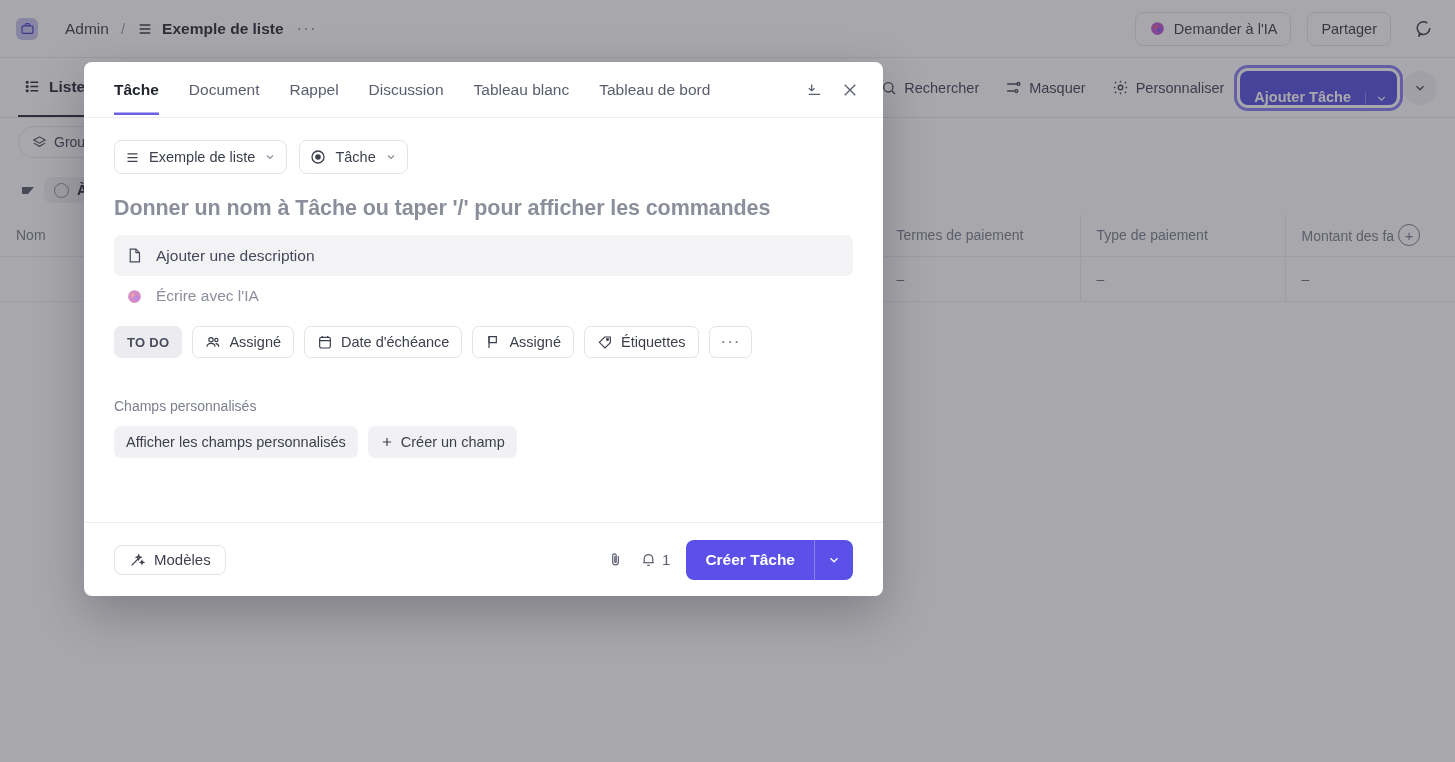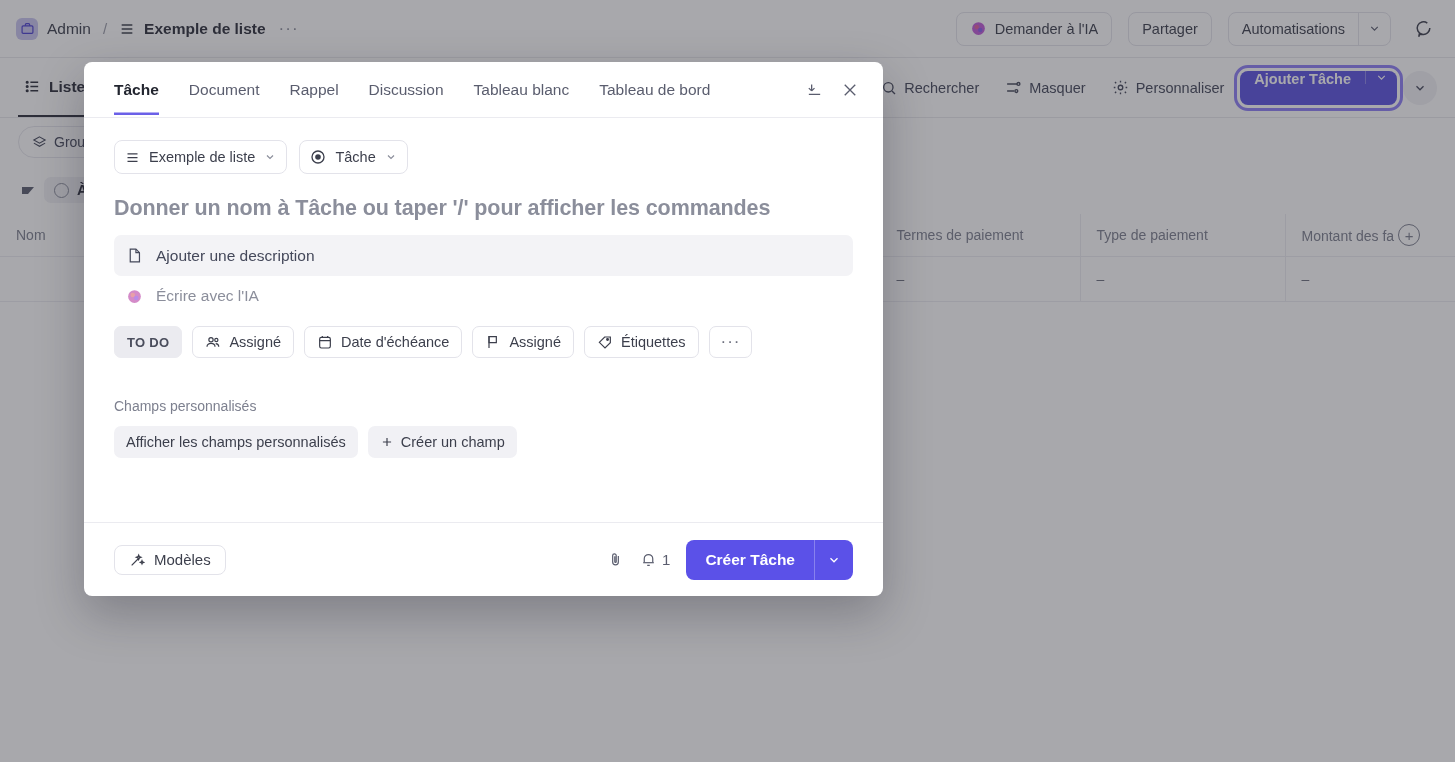--- a/index.html
+++ b/index.html
@@ -19,21 +19,21 @@
     height: 58px;
     display: flex; align-items: center;
     padding: 0 16px;
     border-bottom: 1px solid #e8e8ed;
   }
   .crumb-wrap { display: flex; align-items: center; gap: 9px; }
   .ws-badge {
     width: 22px; height: 22px; border-radius: 6px;
     background: #c9c4ef; display: flex; align-items: center; justify-content: center;
   }
-  .crumb-text { font-size: 15.5px; color: #3c3f4c; }
+  .crumb-text { font-size: 15.5px; color: #3c3f4c; margin-left: 18px; }
   .crumb-sep { color: #9a9ca8; font-size: 15px; margin: 0 3px; }
   .crumb-strong { font-size: 15.5px; color: #2b2e3a; font-weight: 600; }
   .crumb-dots { color: #8b8e9b; font-size: 17px; letter-spacing: 1px; padding: 0 4px; }
   .topbar-right { margin-left: auto; display: flex; align-items: center; gap: 16px; }
   .tb-btn {
     height: 34px; border: 1px solid #e3e3ea; border-radius: 8px;
     background: #fff; display: flex; align-items: center; gap: 8px;
     padding: 0 13px; font-size: 14.5px; color: #3c3f4c; cursor: pointer;
   }
   .tb-split { display: flex; align-items: stretch; border: 1px solid #e3e3ea; border-radius: 8px; overflow: hidden; height: 34px; }
@@ -46,21 +46,21 @@
     border-bottom: 1px solid #e8e8ed; gap: 8px;
   }
   .view-tab {
     display: flex; align-items: center; gap: 8px; font-size: 15.5px;
     color: #2b2e3a; font-weight: 600; height: 59px; padding: 0 6px;
     border-bottom: 2.5px solid #2b2e3a; cursor: pointer;
   }
   .viewbar-right { margin-left: auto; display: flex; align-items: center; gap: 6px; }
   .vb-item { display: flex; align-items: center; gap: 7px; font-size: 14.5px; color: #44485a; padding: 6px 10px; border-radius: 7px; cursor: pointer; }
   .primary-split {
-    display: flex; align-items: flex-start; border-radius: 8px; overflow: hidden;
+    display: flex; align-items: flex-end; border-radius: 8px; overflow: hidden;
     height: 34px; background: #5b51e0;
     outline: 3px solid #8d7ff7; outline-offset: 3px;
   }
   .primary-split > div { display:flex; align-items:center; color: #fff; font-size: 14.5px; font-weight: 600; padding: 0 14px; cursor: pointer; }
   .primary-split > .caret { border-left: 1px solid rgba(255,255,255,.3); padding: 0 9px; font-weight: 400; }
   .chev-round { width: 34px; height: 34px; border-radius: 50%; background: #f1f1f5; display:flex; align-items:center; justify-content:center; cursor: pointer; }
 
   .filterbar { height: 48px; display: flex; align-items: center; padding: 0 18px; gap: 8px; }
   .pill {
     display: flex; align-items: center; gap: 7px;
@@ -182,28 +182,20 @@
           <svg width="17" height="17" viewBox="0 0 24 24">
               <circle cx="12" cy="12" r="9" fill="#c05bd8"></circle>
               <circle cx="9.5" cy="10" r="3.2" fill="#e0609f"></circle>
               <circle cx="14.5" cy="14" r="3.2" fill="#8b5be8"></circle>
             </svg>
         </span>
         <span>Demander à l'IA</span>
       </div>
       <div class="tb-btn">
         <span>Partager</span>
-      </div>
-      <div class="tb-split">
-        <div>Automatisations</div>
-        <div class="caret">
-          <svg width="13" height="13" viewBox="0 0 24 24" fill="none" stroke="#5a5d6e" stroke-width="2.2">
-              <path d="M6 9l6 6 6-6"></path>
-            </svg>
-        </div>
       </div>
       <div class="icon-round">
         <svg width="19" height="19" viewBox="0 0 24 24" fill="none" stroke="#3c3f4c" stroke-width="1.9">
           <path d="M20 11.5a8 8 0 11-3.2-6.4M20 11.5c0 4.4-3.6 8-8 8H7l-1 3 1-5"></path>
         </svg>
       </div>
     </div>
   </div>
 
   <div class="viewbar">

